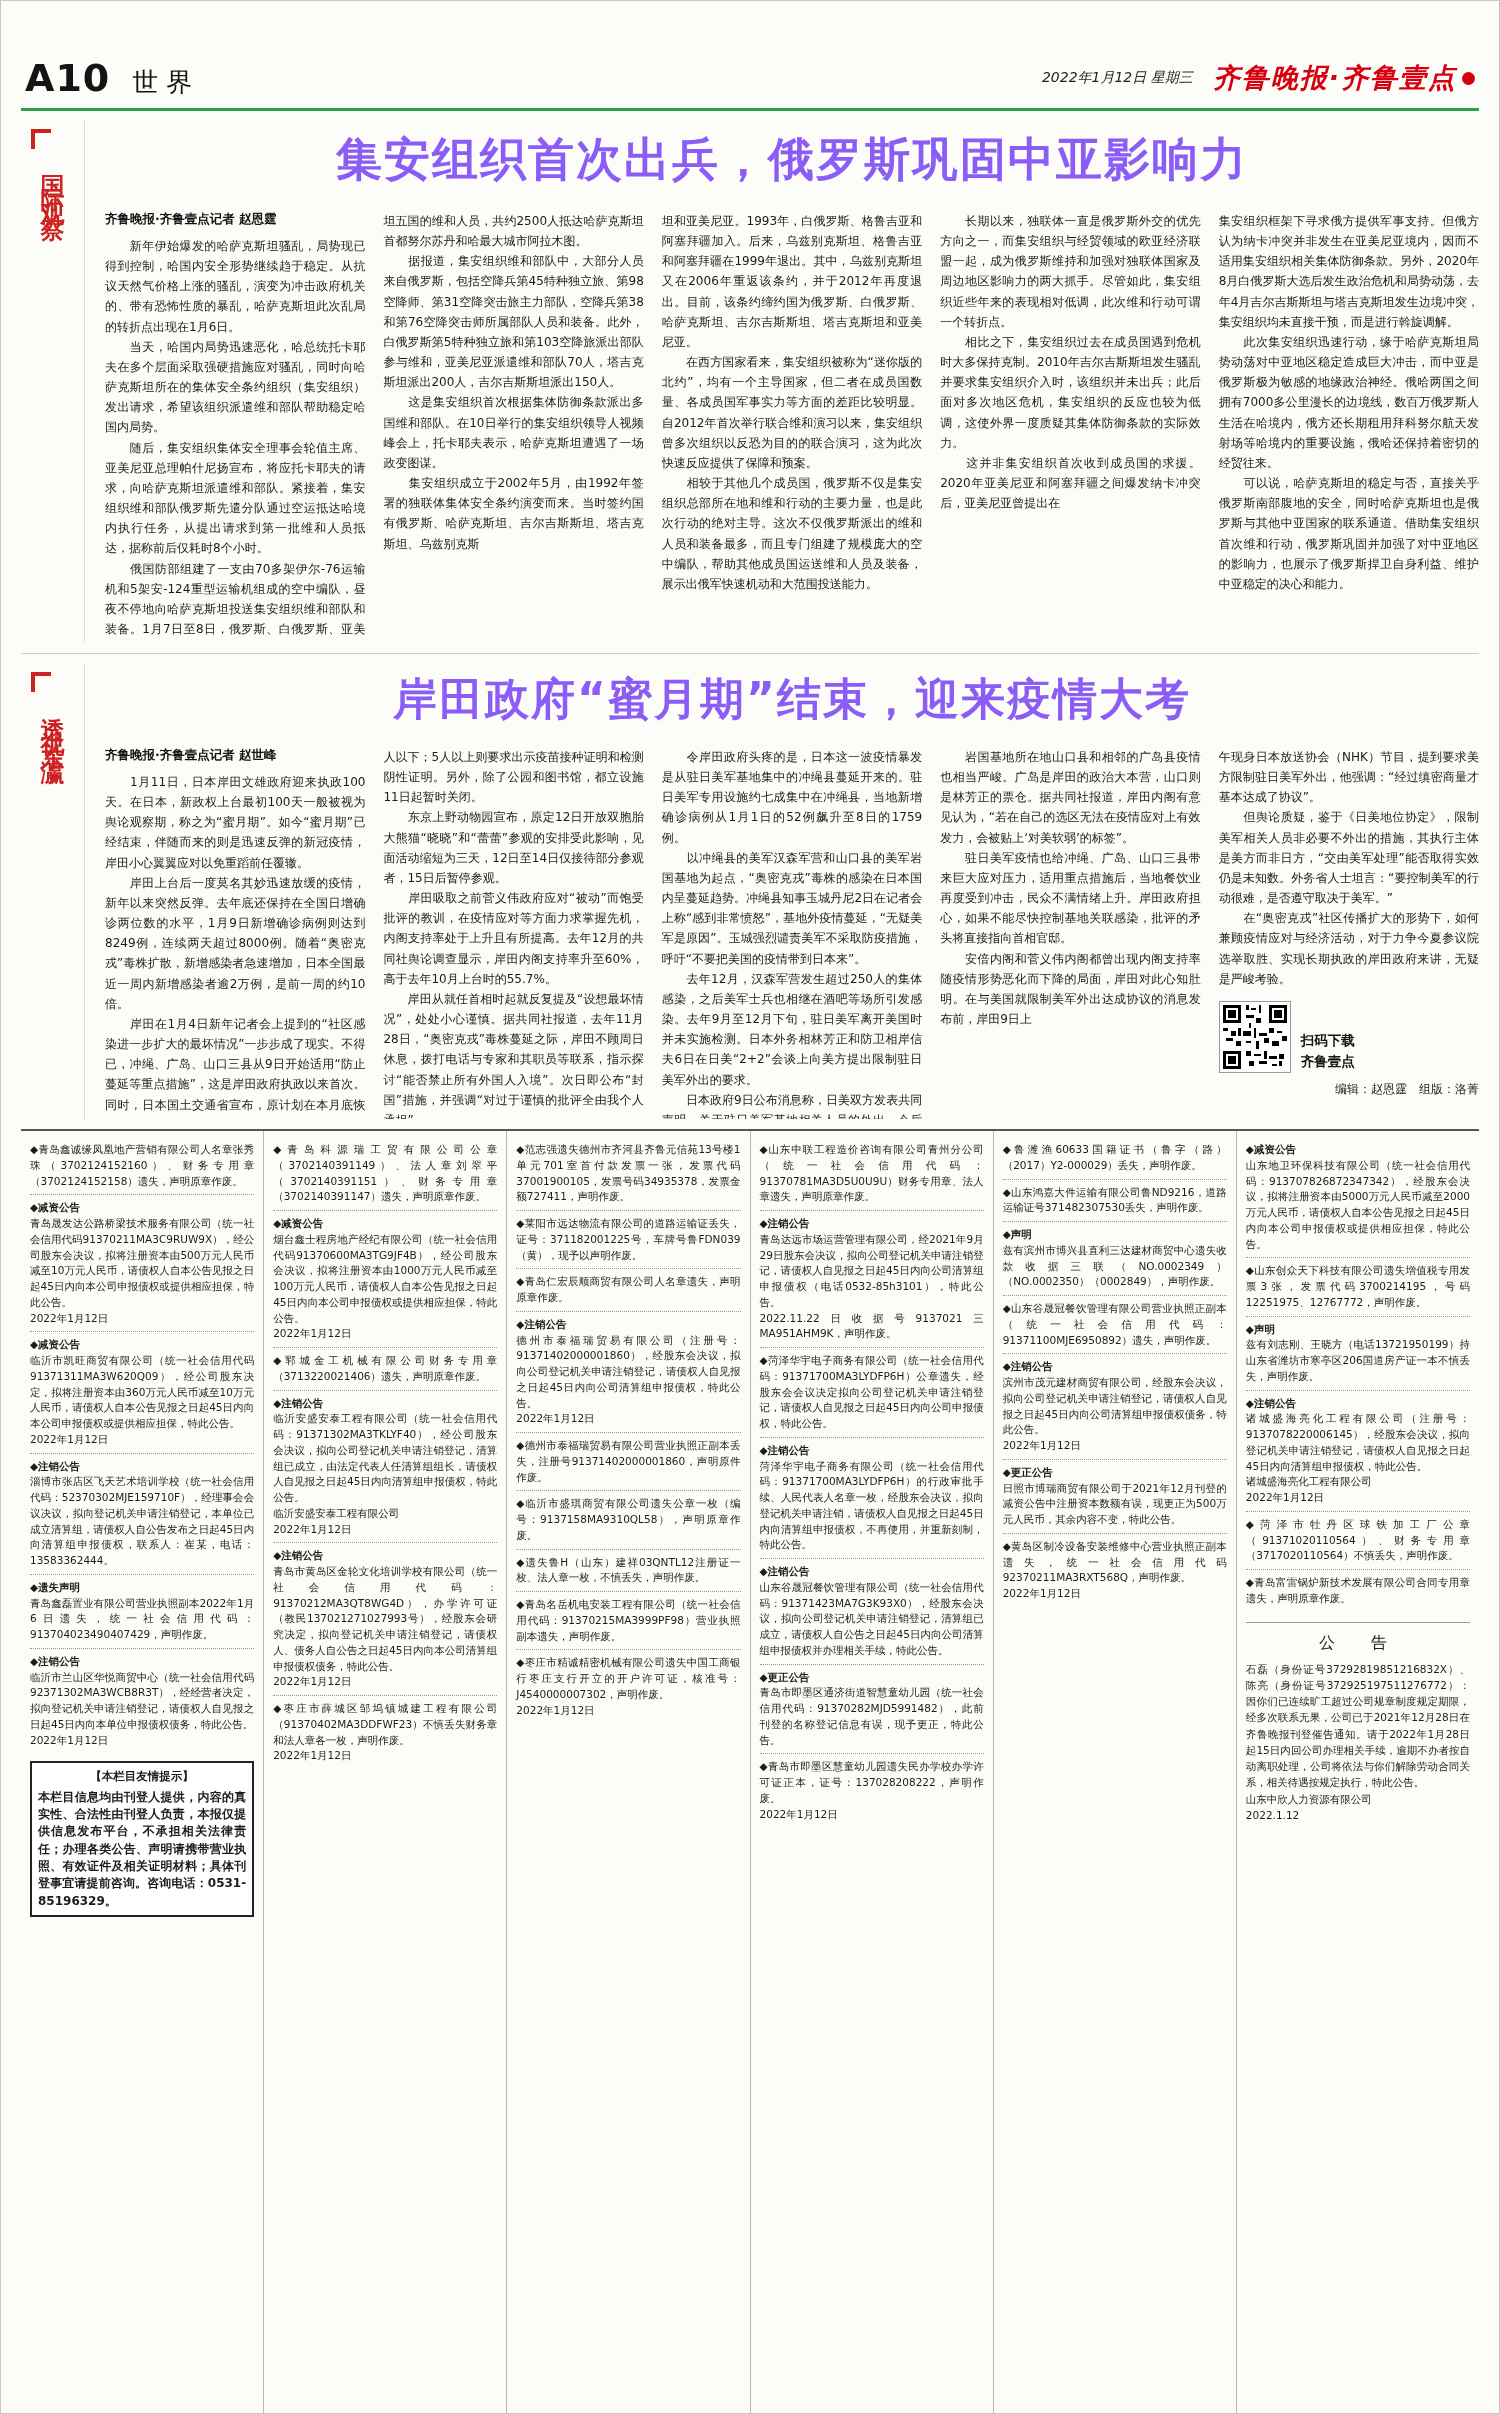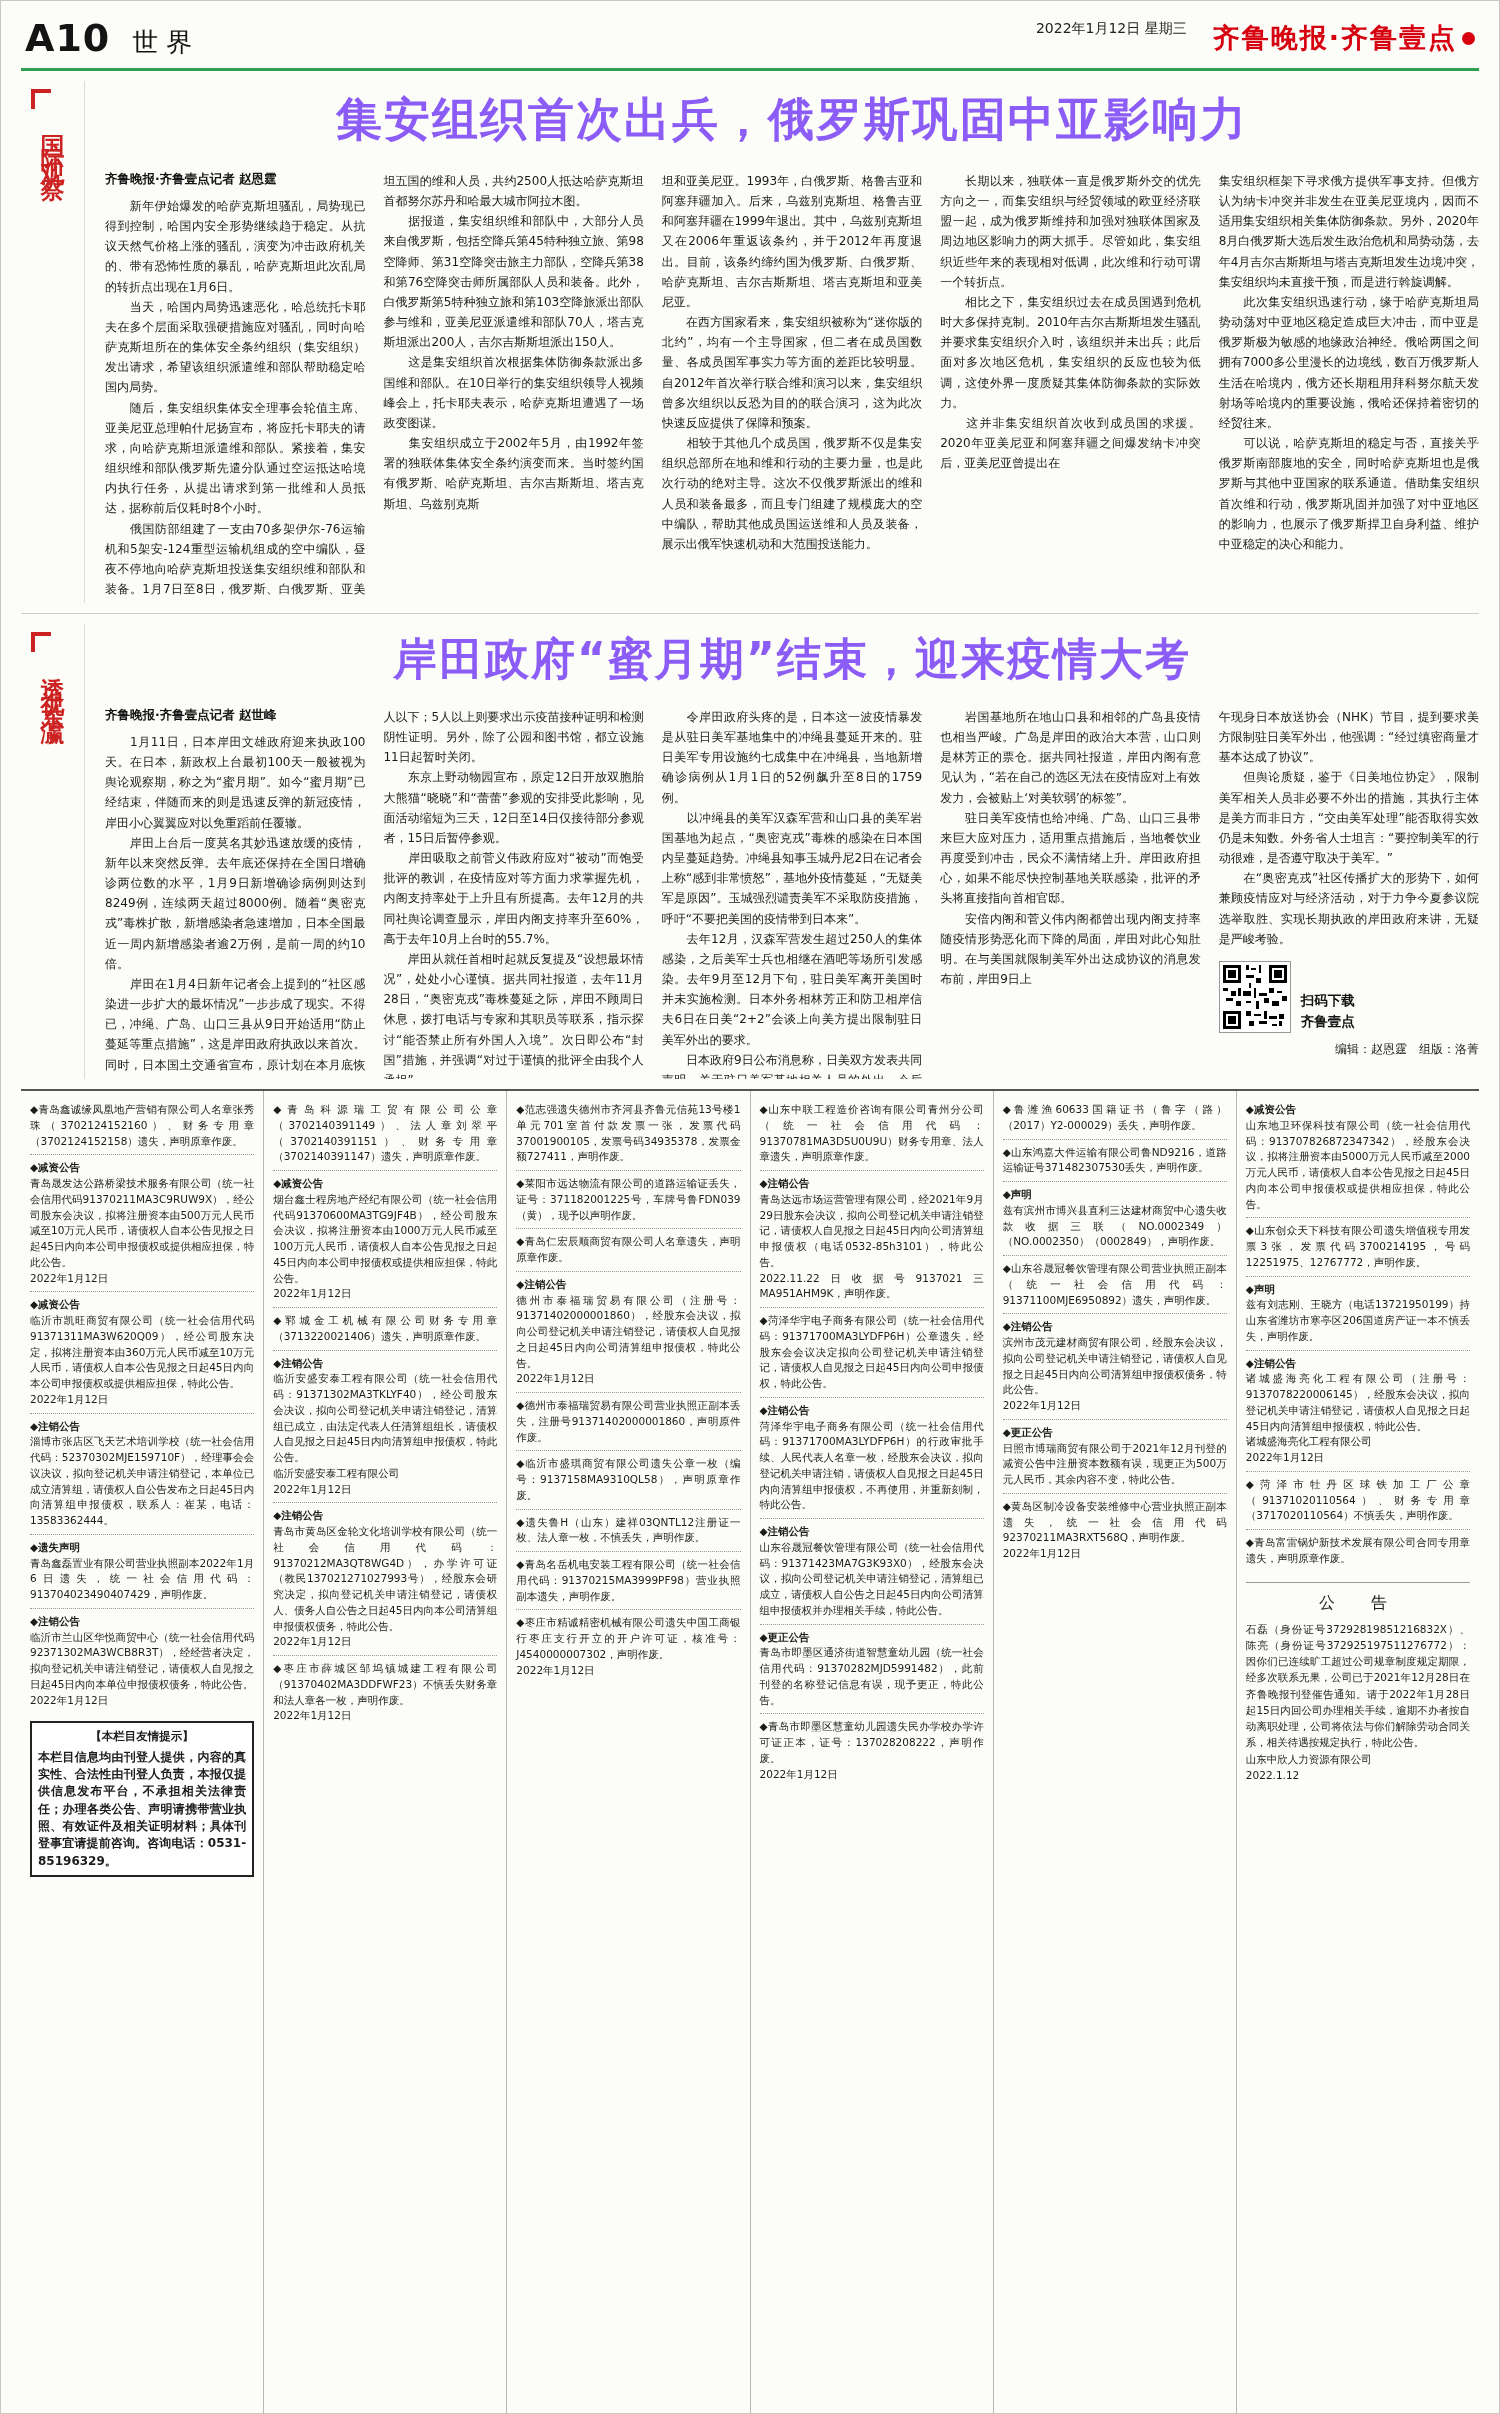--- a/index.html
+++ b/index.html
@@ -5,26 +5,26 @@
   * { box-sizing: border-box; margin: 0; padding: 0; }
   body { background: #e6e6e1; font-family: "DejaVu Sans", sans-serif; }
   .page {
     width: 1500px; height: 2414px; margin: 0 auto; background: #fcfcf8;
     color: #141414; position: relative; overflow: hidden;
     border: 1px solid #c8c8c0; padding: 0 20px;
   }
   
   .hdr {
     height: 70px; display: flex; align-items: flex-end; justify-content: space-between;
-    padding: 14px 4px 8px; border-bottom: 3px solid #2f9e4f;
+    padding: 14px 4px 8px; border-bottom: 3px solid #2f9e4f; margin-top: 40px;
   }
   .hdr-left { display: flex; align-items: baseline; }
   .page-no { font-size: 38px; font-weight: bold; letter-spacing: 1px; }
   .section-name { font-size: 26px; margin-left: 22px; letter-spacing: 8px; }
-  .hdr-right { display: flex; align-items: flex-start; gap: 26px; padding-bottom: 4px; }
+  .hdr-right { display: flex; align-items: center; gap: 20px; padding-bottom: 4px; font-style: italic; }
   .date { font-size: 14px; color: #222; }
   .masthead { color: #d6000f; font-weight: bold; font-size: 27px; letter-spacing: 2px; display: flex; align-items: center; }
   .red-dot { width: 13px; height: 13px; background: #d6000f; border-radius: 50%; display: inline-block; margin-left: 5px; }
   
   .article { display: flex; padding-top: 10px; }
   .label-strip { width: 64px; flex: 0 0 64px; border-right: 1px solid #ddddd5; position: relative; }
   .label-strip::before {
     content: ""; position: absolute; top: 8px; left: 10px; width: 16px; height: 16px;
     border-left: 4px solid #cc2222; border-top: 4px solid #cc2222;
   }

